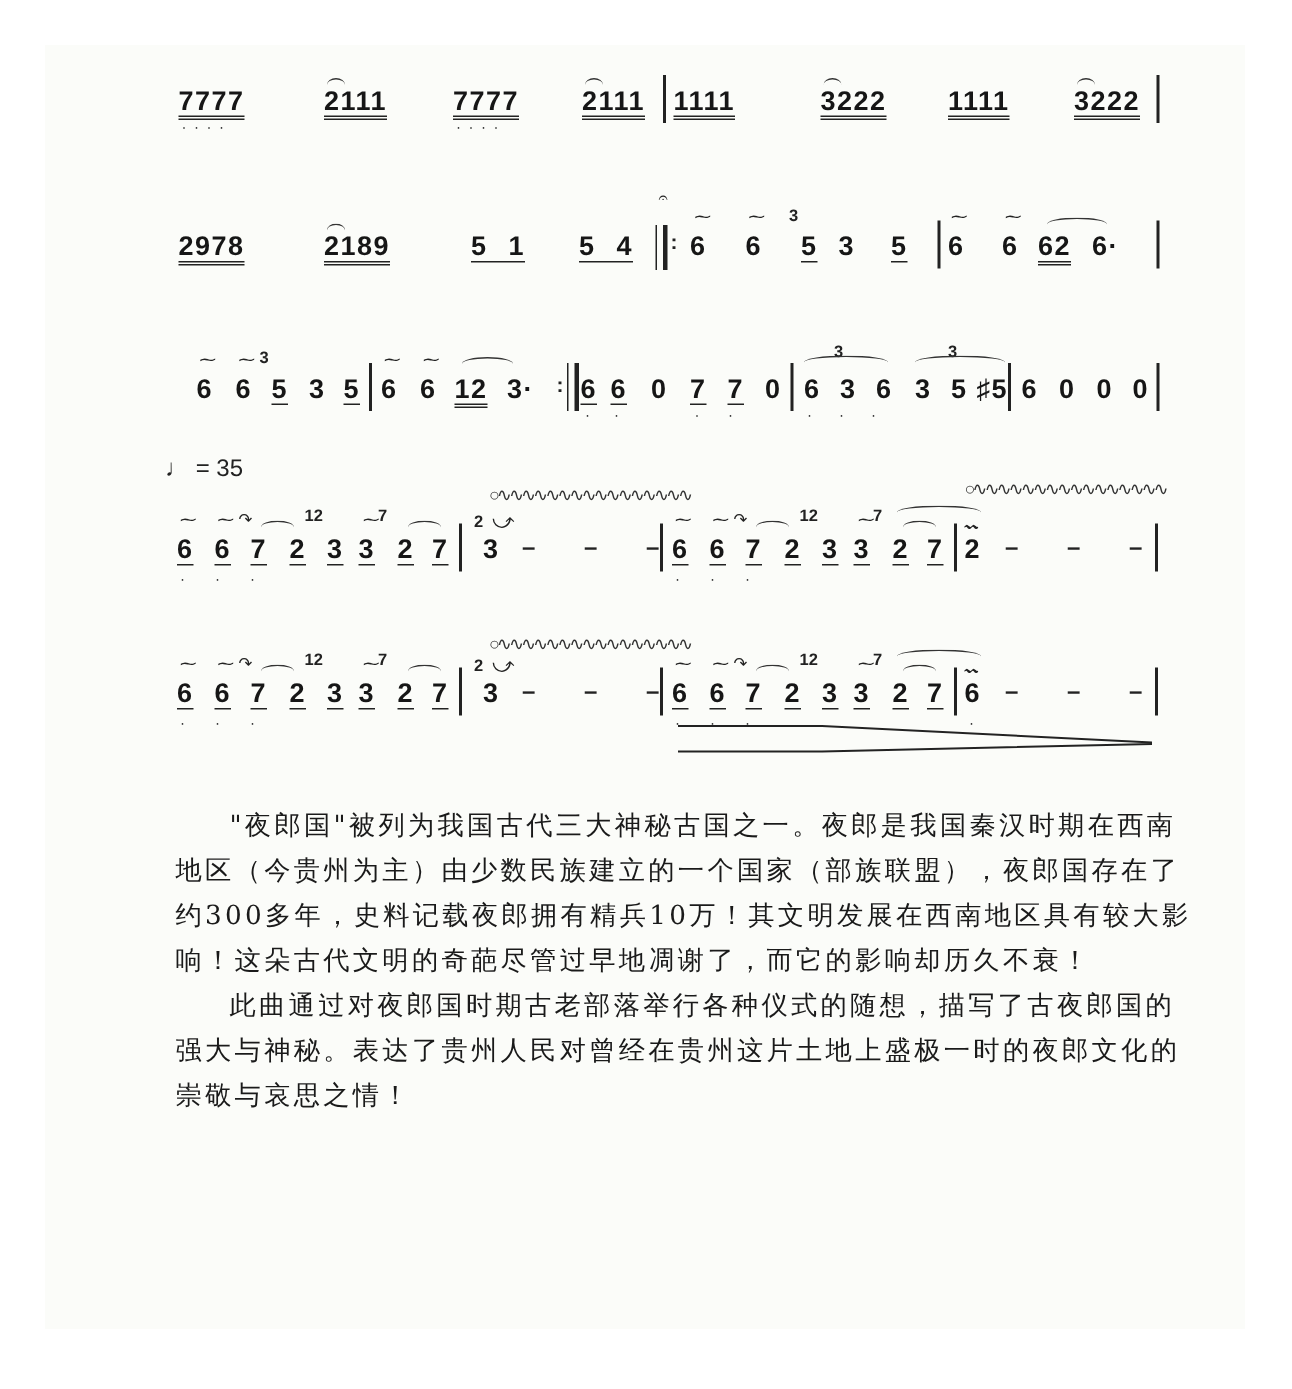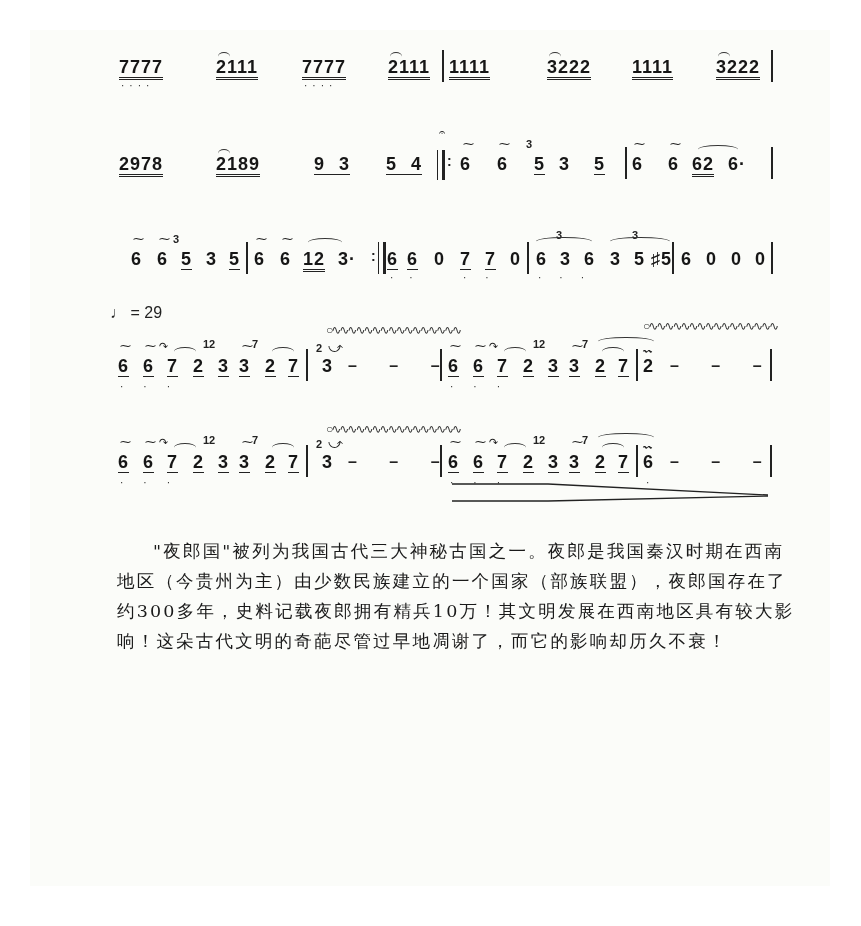--- a/index.html
+++ b/index.html
@@ -46,21 +46,21 @@
   <span class="n ul2" style="left:632px;">1111</span>
   <span class="arc" style="left:718px;top:-6px;width:12px;"></span>
   <span class="n ul2" style="left:716px;">3222</span>
   <span class="bar" style="left:771px;top:-8px;height:32px;"></span>
 </div>
 
 <div class="row" style="top:155px;">
   <span class="n ul2" style="left:119px;">2978</span>
   <span class="arc" style="left:218px;top:-6px;width:12px;"></span>
   <span class="n ul2" style="left:216px;">2189</span>
-  <span class="n ul1" style="left:314px;word-spacing:8px;">9 3</span>
+  <span class="n ul1" style="left:314px;word-spacing:8px;">5 1</span>
   <span class="n ul1" style="left:386px;word-spacing:8px;">5 4</span>
   <span class="orn" style="left:439px;top:-29px;">𝄐</span>
   <span class="bar2" style="left:437px;top:-5px;height:30px;"></span>
   <span class="orn" style="left:447px;top:-2px;font-size:14px;font-weight:bold;">:</span>
   <span class="orn" style="left:463px;top:-17px;">⁓</span>
   <span class="n" style="left:460px;">6</span>
   <span class="orn" style="left:499px;top:-17px;">⁓</span>
   <span class="n" style="left:497px;">6</span>
   <span class="grace" style="left:526px;top:-16px;">3</span>
   <span class="n ul1" style="left:534px;">5</span>
@@ -119,21 +119,21 @@
   <span class="bar" style="left:672px;top:-8px;height:32px;"></span>
   <span class="n" style="left:681px;">6</span>
   <span class="n" style="left:706px;">0</span>
   <span class="n" style="left:731px;">0</span>
   <span class="n" style="left:755px;">0</span>
   <span class="bar" style="left:771px;top:-8px;height:32px;"></span>
 </div>
 
 <div class="tempo" style="left:110px;top:304px;">
   <span>♩</span>
-  <span>= 29</span>
+  <span>= 35</span>
 </div>
 
 <div class="row" style="top:357px;">
   <span class="wavy" style="left:326px;top:-34px;">○∿∿∿∿∿∿∿∿∿∿∿∿∿∿∿∿</span>
   <span class="orn" style="left:120px;top:-17px;">⁓</span>
   <span class="n ul1" style="left:118px;">6</span>
   <span class="orn" style="left:145px;top:-17px;">⁓ ↷</span>
   <span class="n ul1" style="left:143px;">6</span>
   <span class="arc" style="left:174px;top:-10px;width:22px;"></span>
   <span class="n ul1" style="left:167px;">7</span>
@@ -226,13 +226,14 @@
   <span class="dash" style="left:670px;top:0;">– – –</span>
   <span class="bar" style="left:770px;top:-8px;height:32px;"></span>
   <svg class="cresc" style="left:448px;top:28px;" width="320" height="22">
     <polyline points="4,3 100,3 320,14" fill="none" stroke="#222" stroke-width="1.3"></polyline>
     <polyline points="4,20 100,20 320,15" fill="none" stroke="#222" stroke-width="1.3"></polyline>
   </svg>
 </div>
 
 <div class="prose">
   <p>"夜郎国"被列为我国古代三大神秘古国之一。夜郎是我国秦汉时期在西南地区（今贵州为主）由少数民族建立的一个国家（部族联盟），夜郎国存在了约300多年，史料记载夜郎拥有精兵10万！其文明发展在西南地区具有较大影响！这朵古代文明的奇葩尽管过早地凋谢了，而它的影响却历久不衰！</p>
+  <p>此曲通过对夜郎国时期古老部落举行各种仪式的随想，描写了古夜郎国的强大与神秘。表达了贵州人民对曾经在贵州这片土地上盛极一时的夜郎文化的崇敬与哀思之情！</p>
 </div>
 
 </body></html>

